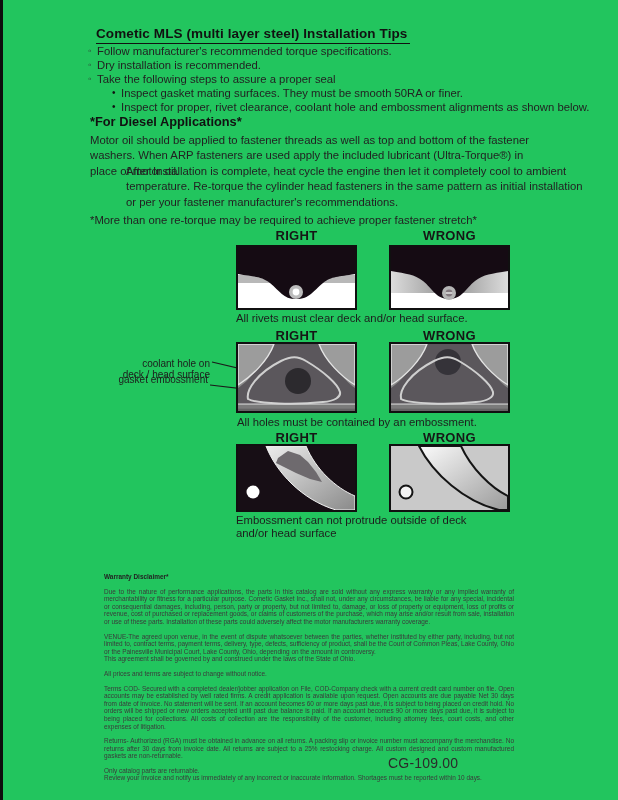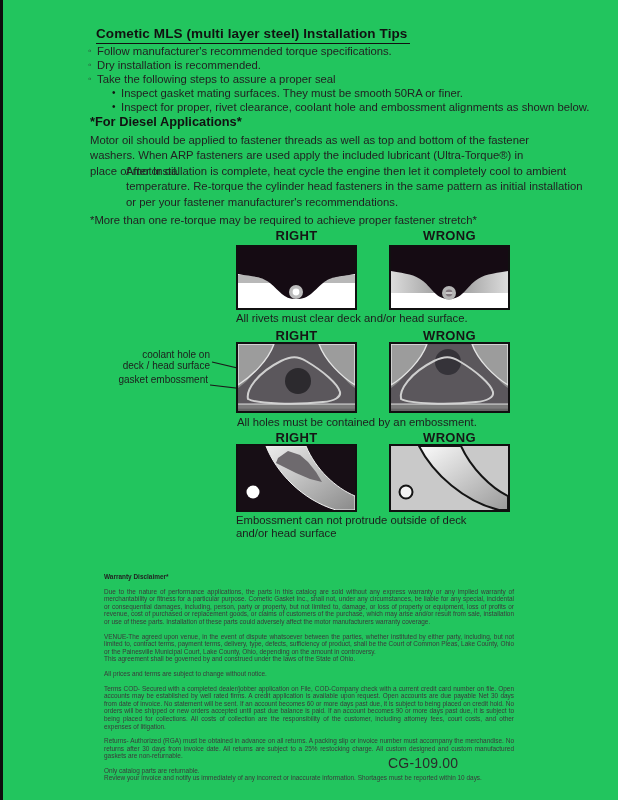--- a/index.html
+++ b/index.html
@@ -105,21 +105,21 @@
       <circle cx="58" cy="46" r="7" fill="#b5b5b5"></circle>
       <circle cx="58" cy="46" r="3.4" fill="#847a80"></circle>
       <rect x="54.6" y="45.2" width="6.8" height="1.6" fill="#dedede"></rect>
     </svg>
   </div>
   <div class="caption" style="left:236px; top:312px;text-align:right;">All rivets must clear deck and/or head surface.</div>
 
   <div class="dg-label" style="left:236px; top:328px;">RIGHT</div>
   <div class="dg-label" style="left:389px; top:328px;">WRONG</div>
 
-  <div class="side-label" style="left:104px; top:350px; width:106px;">
+  <div class="side-label" style="left:104px; top:359px; width:106px;">
     <span>coolant hole on</span><br>
     <span>deck / head surface</span>
   </div>
   <div class="side-label" style="left:104px; top:375px; width:104px;">gasket embossment</div>
 
   <svg class="pointer-overlay" viewBox="0 0 200 60">
     <line x1="12" y1="22" x2="97" y2="42" stroke="#1a1a1a" stroke-width="1.2"></line>
     <line x1="10" y1="45" x2="62" y2="51" stroke="#1a1a1a" stroke-width="1.2"></line>
   </svg>
 

